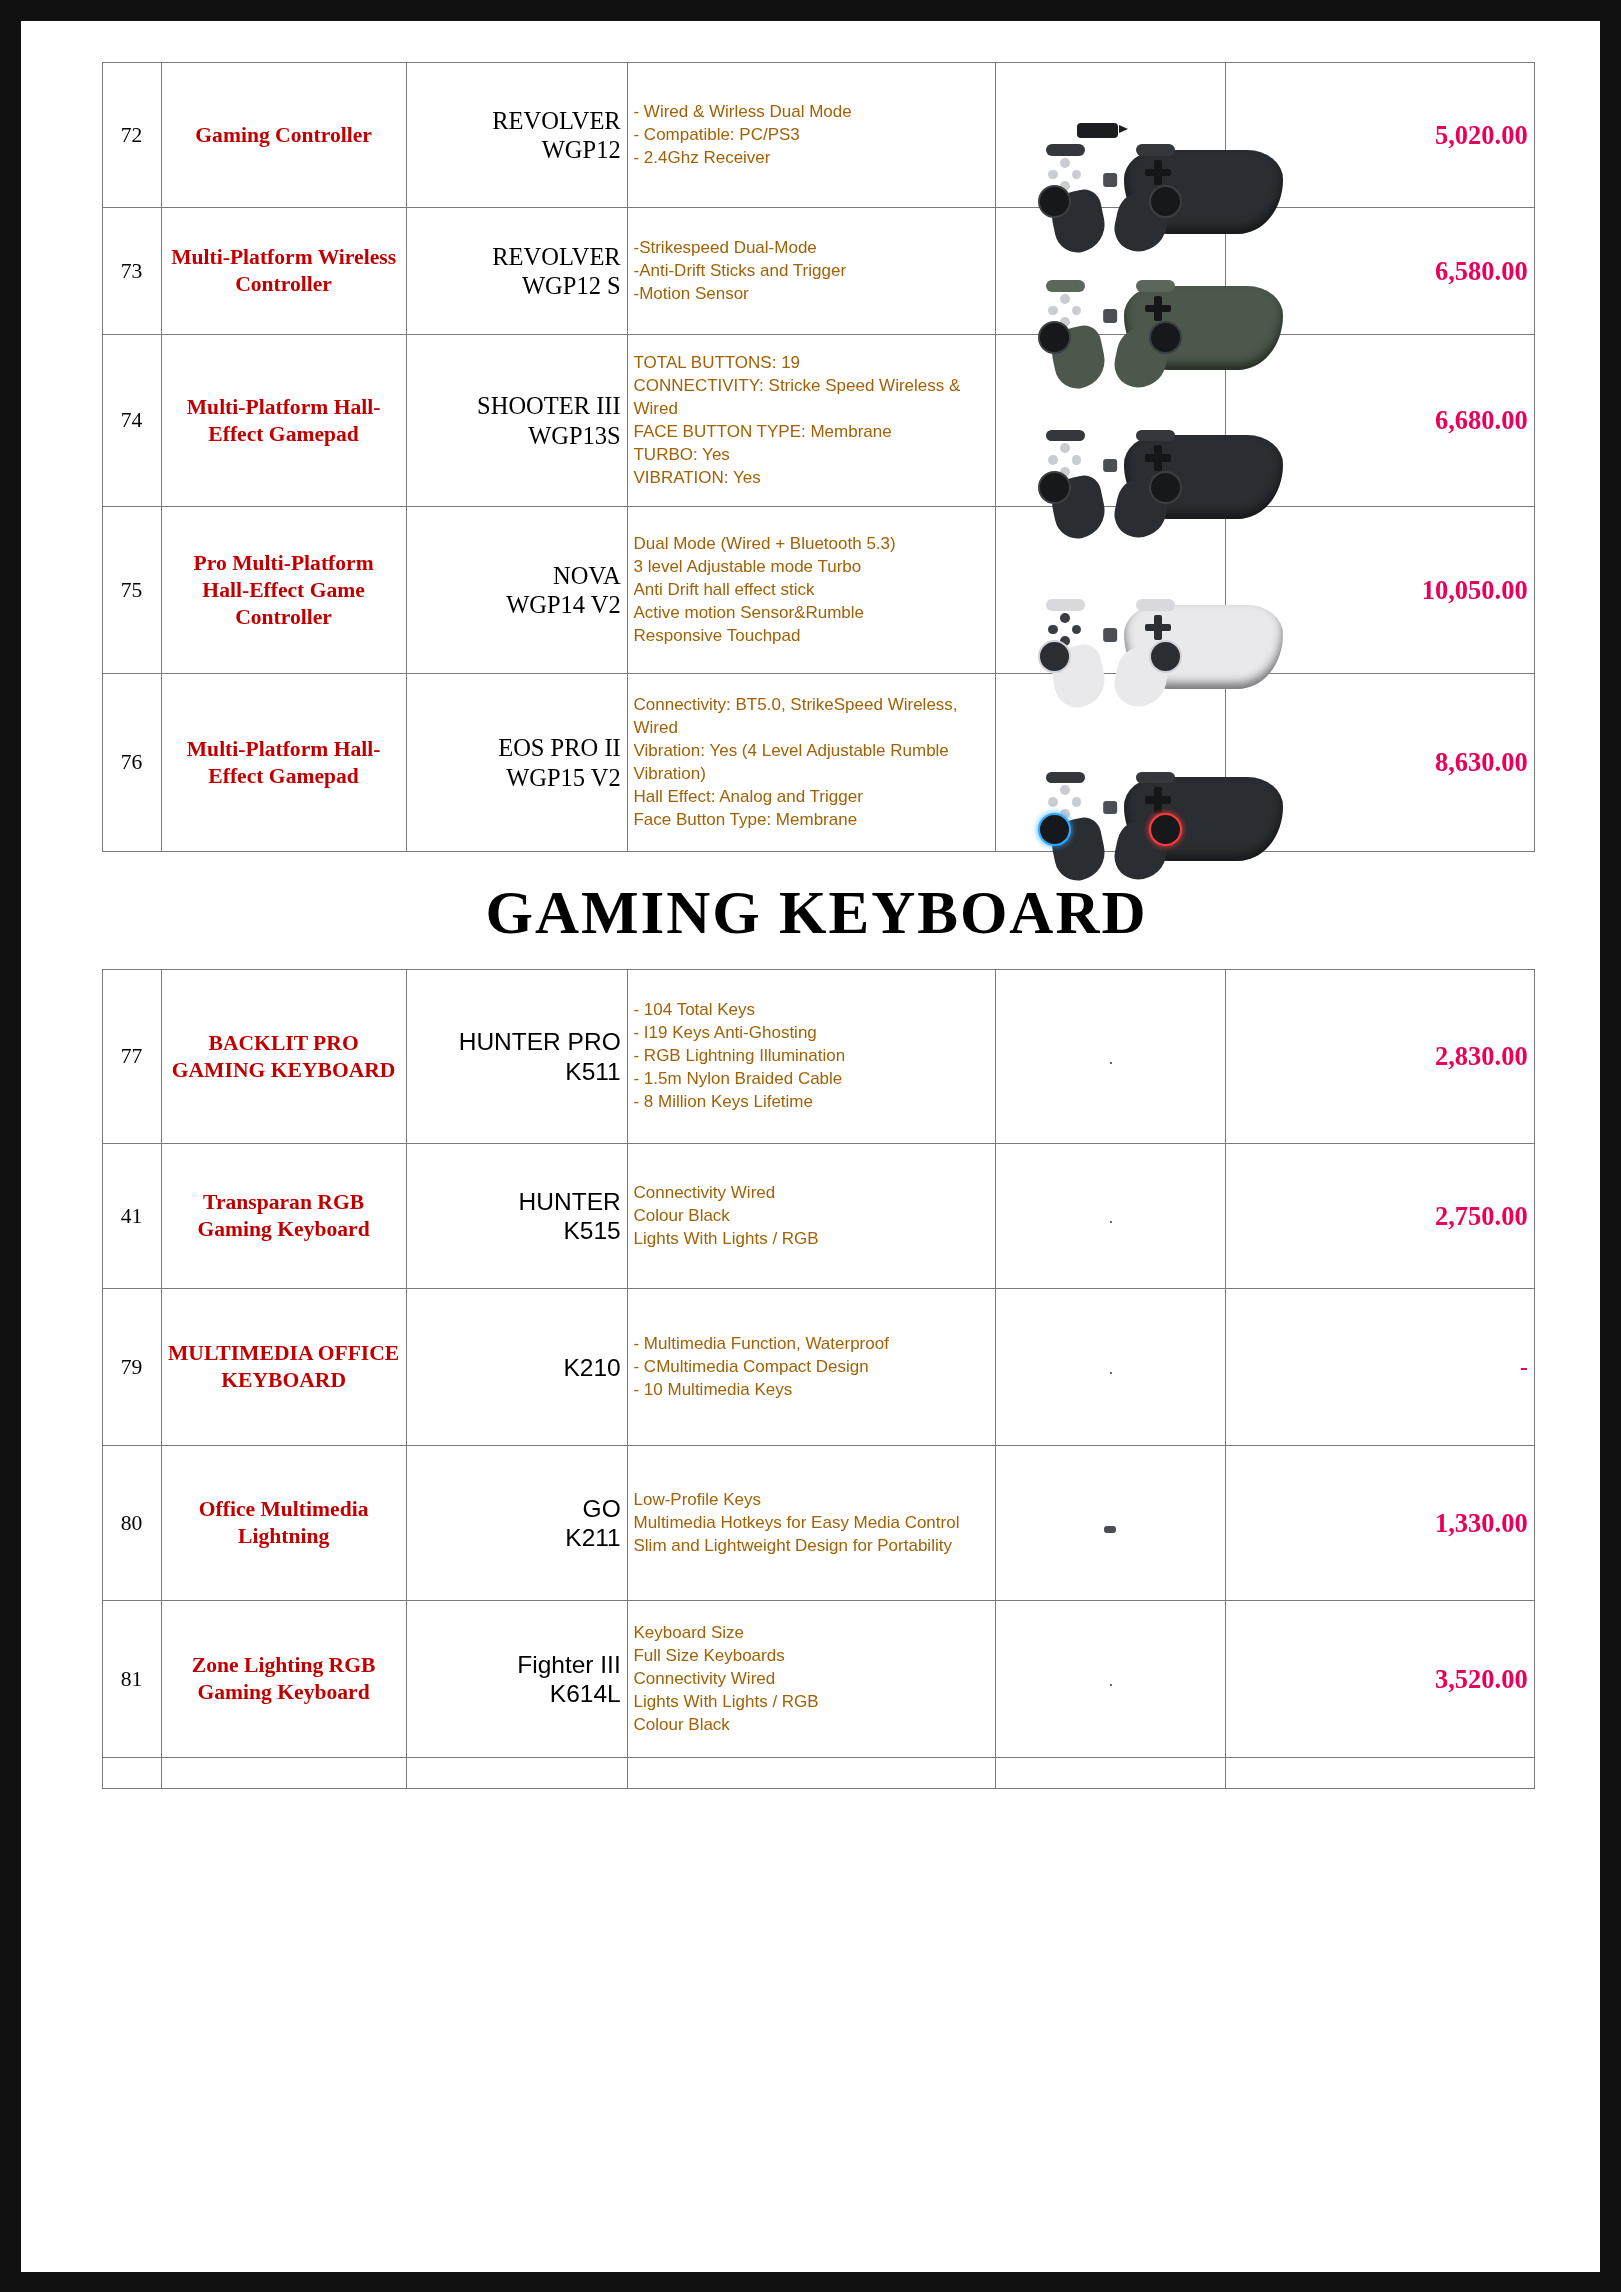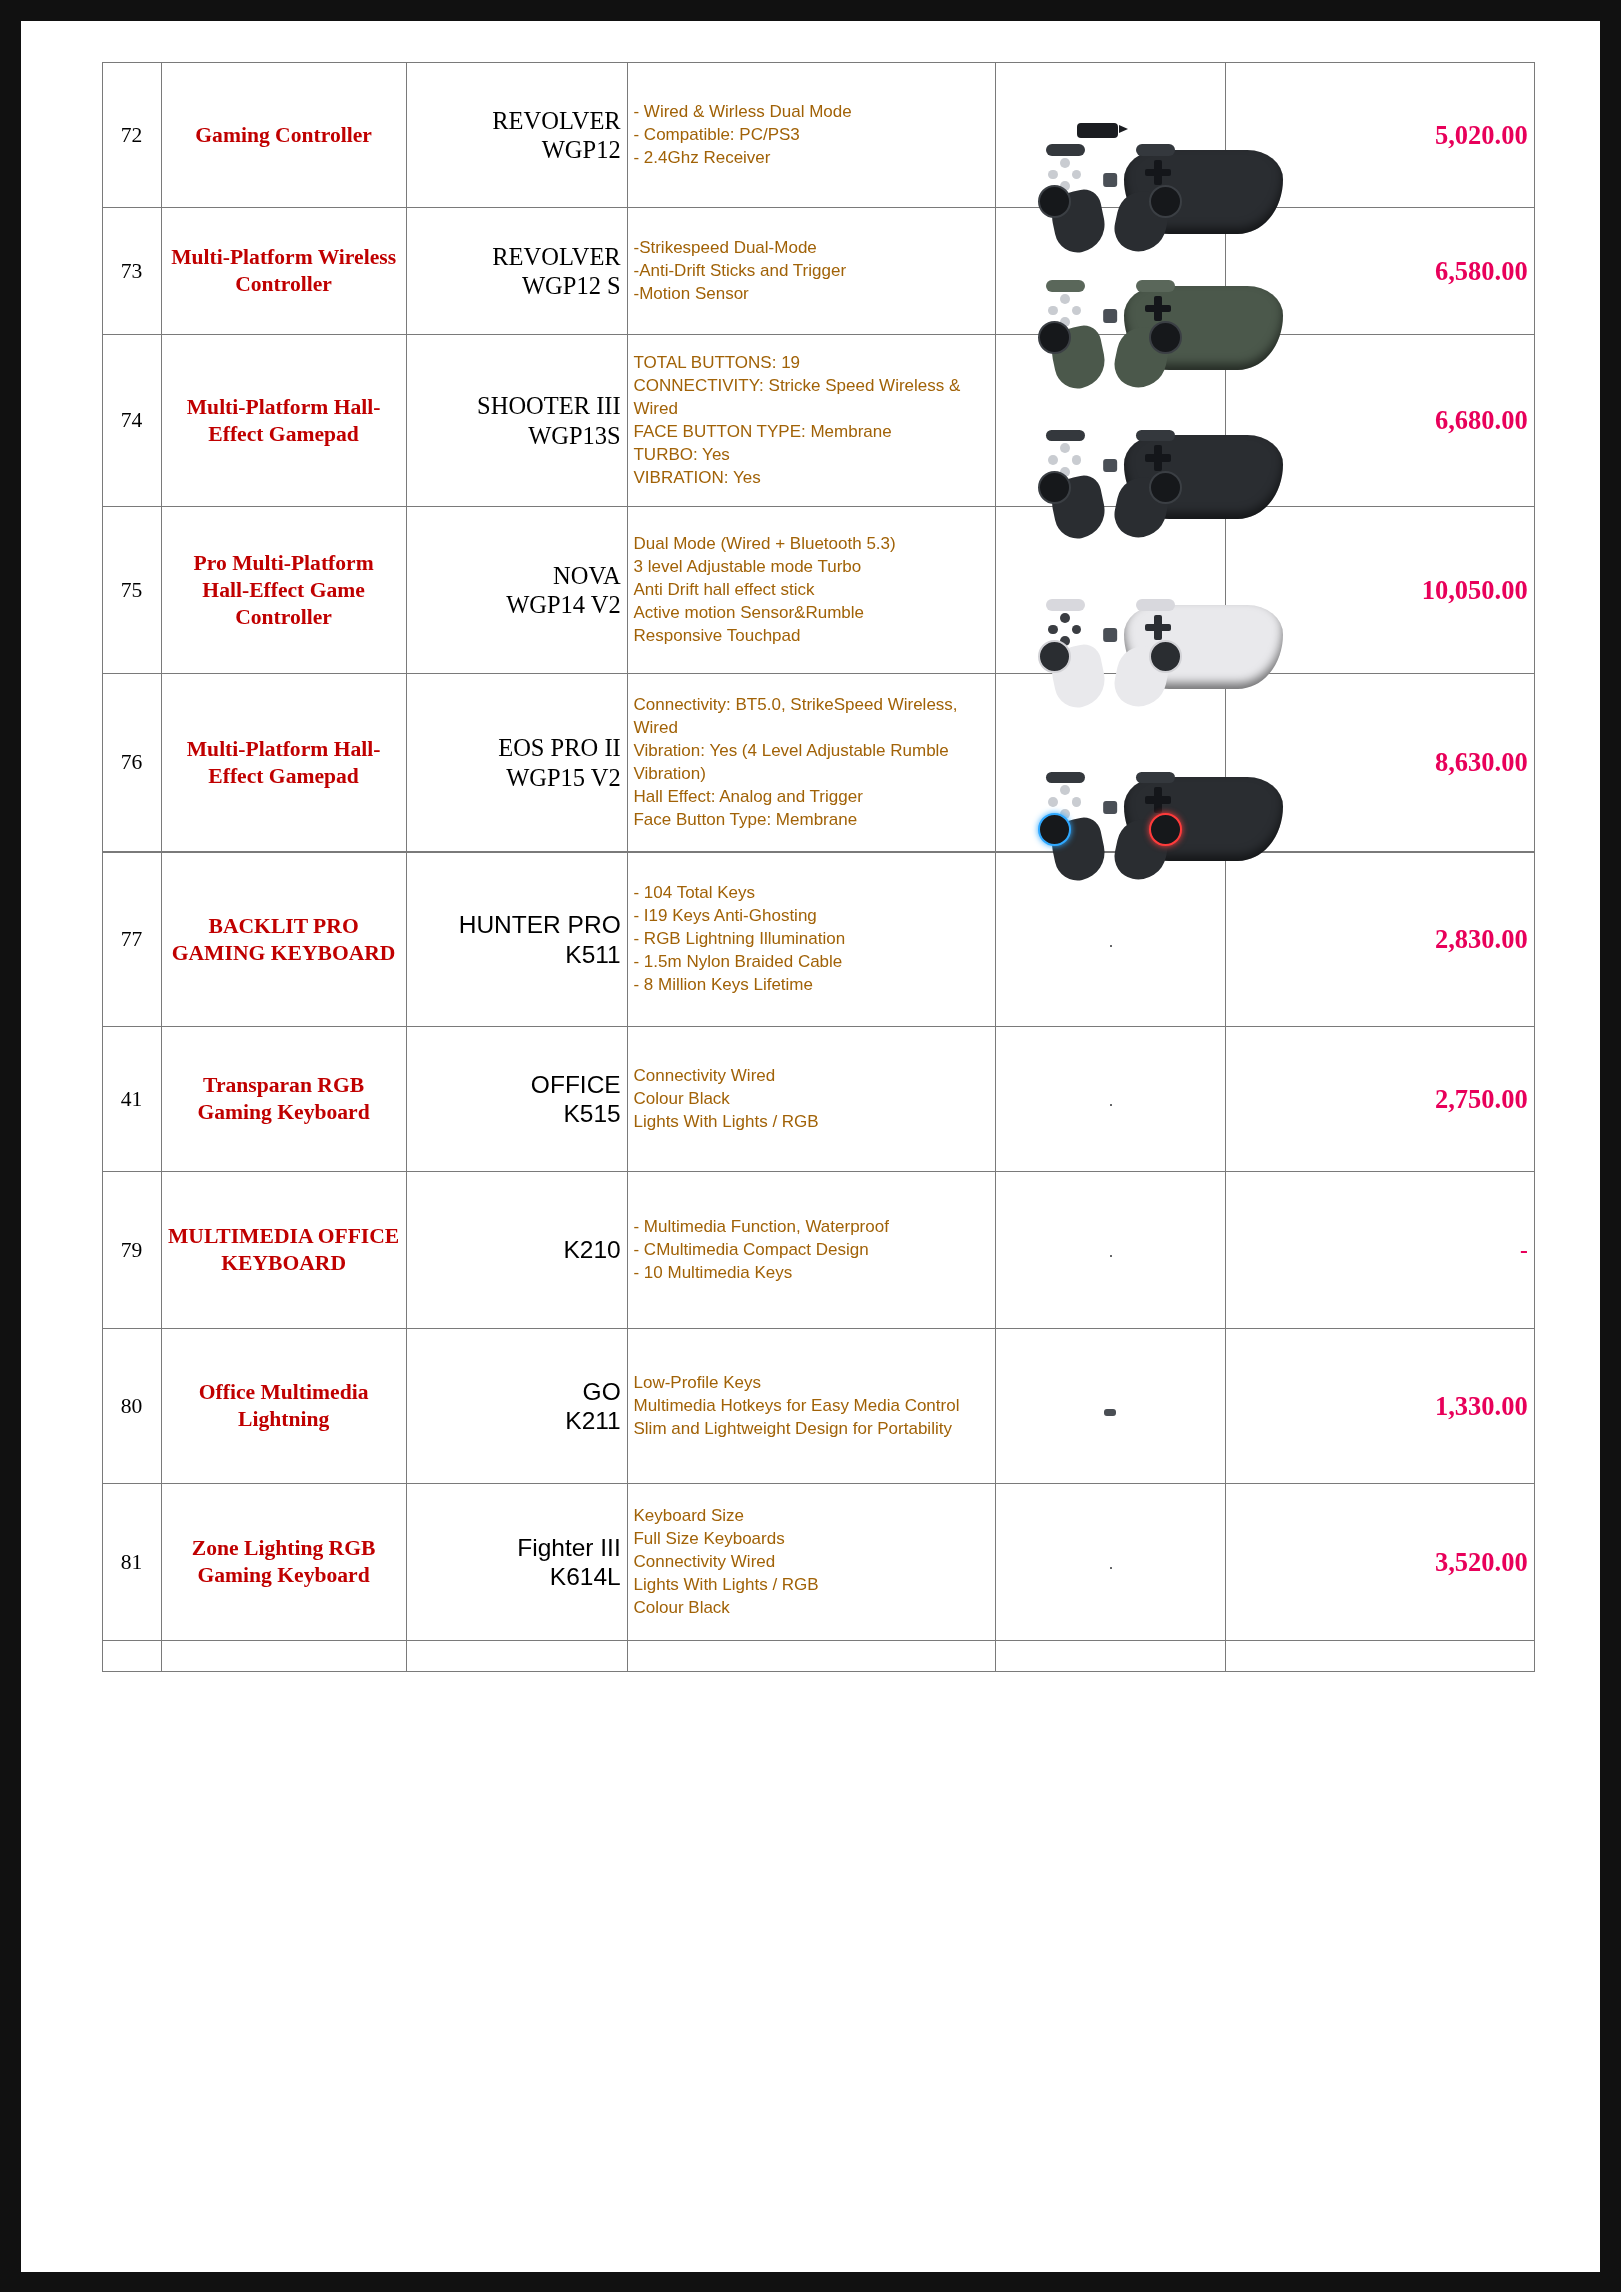--- a/index.html
+++ b/index.html
@@ -370,20 +370,21 @@
                   </i>
                 <i class="stick l"></i><i class="stick r"></i><i class="logo"></i>
               </span>
             </span>
           </td>
           <td class="cell-price">8,630.00</td>
         </tr>
       </tbody>
     </table>
 
+    <div class="section-title">GAMING   KEYBOARD</div>
 
     <table class="pricelist">
       <colgroup>
         <col class="c-no">
           <col class="c-name">
           <col class="c-model">
         <col class="c-spec">
           <col class="c-img">
           <col class="c-price">
       </colgroup>
@@ -560,21 +561,21 @@
               </span>
             </span>
           </td>
           <td class="cell-price">2,830.00</td>
         </tr>
 
         <tr style="height:145px;">
           <td class="cell-no">41</td>
           <td class="cell-name">Transparan RGB
 Gaming Keyboard</td>
-          <td class="cell-model sans">OFFICE
+          <td class="cell-model sans">HUNTER
 K515</td>
           <td class="cell-spec">Connectivity  Wired
 Colour  Black
 Lights  With Lights / RGB</td>
           <td class="cell-img">
             <span class="art">
               <span class="kb rainbow" style="height:53px;">
                 <i class="case">
                   <i class="keys">
                     <i class="row">

